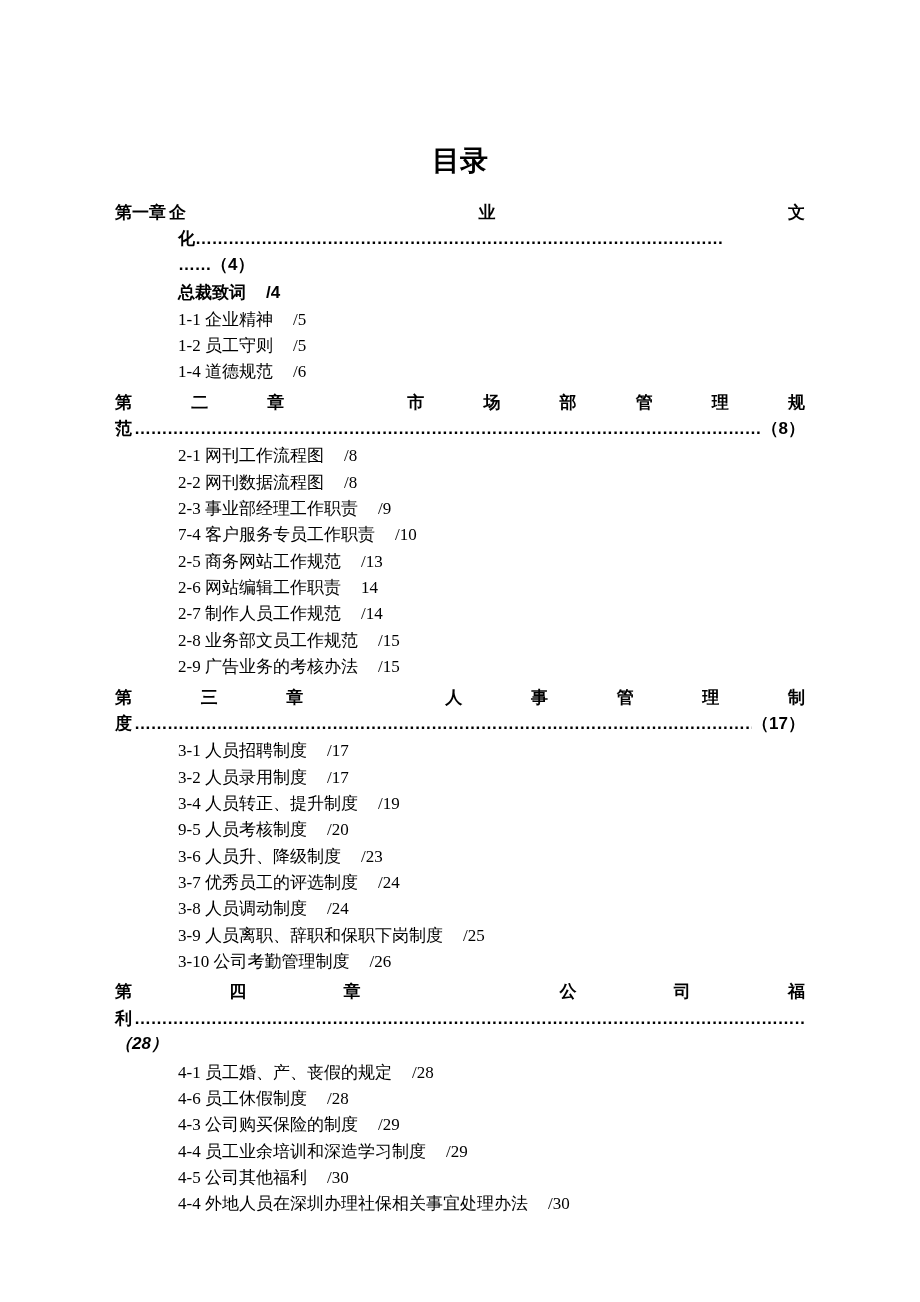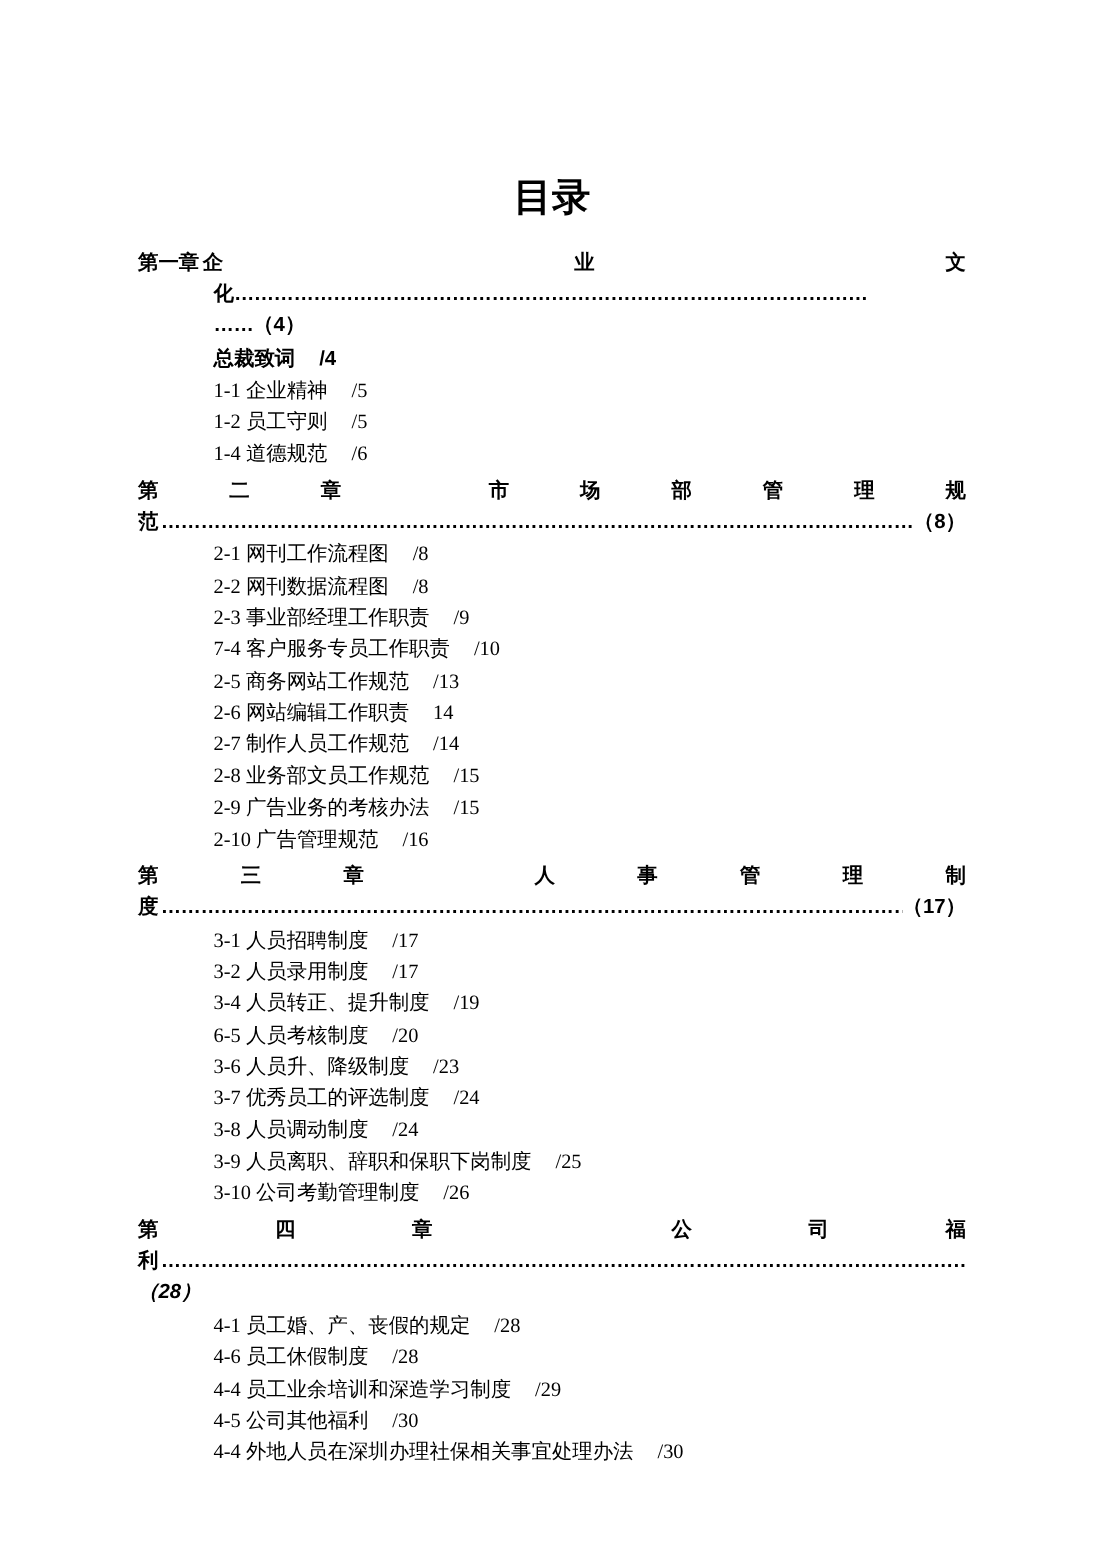--- a/index.html
+++ b/index.html
@@ -8,21 +8,21 @@
       min-height: 1302px;
       background: #fff;
       font-family: "SimSun", "宋体", serif;
       font-size: 17px;
       color: #000;
       padding: 140px 115px 80px 115px;
       line-height: 1.5;
     }
     .title {
       text-align: center;
-      font-size: 32px;
+      font-size: 28px;
       font-weight: bold;
       margin-bottom: 18px;
       font-family: "SimHei", "黑体", sans-serif;
     }
     .chapter-block {
       margin-bottom: 2px;
     }
     .dots {
       letter-spacing: -0.5px;
       font-weight: bold;
@@ -128,51 +128,51 @@
   <div class="sub-items" id="items-1">
       <div class="sub-item"><span class="label">2-1 网刊工作流程图</span><span class="page">/8</span></div>
       <div class="sub-item"><span class="label">2-2 网刊数据流程图</span><span class="page">/8</span></div>
       <div class="sub-item"><span class="label">2-3 事业部经理工作职责</span><span class="page">/9</span></div>
       <div class="sub-item"><span class="label">7-4 客户服务专员工作职责</span><span class="page">/10</span></div>
       <div class="sub-item"><span class="label">2-5 商务网站工作规范</span><span class="page">/13</span></div>
       <div class="sub-item"><span class="label">2-6 网站编辑工作职责</span><span class="page">14</span></div>
       <div class="sub-item"><span class="label">2-7 制作人员工作规范</span><span class="page">/14</span></div>
       <div class="sub-item"><span class="label">2-8 业务部文员工作规范</span><span class="page">/15</span></div>
       <div class="sub-item"><span class="label">2-9 广告业务的考核办法</span><span class="page">/15</span></div>
-      <div class="sub-item"><span class="label">2-10 广告管理规范</span><span class="page">/16</span></div>
     </div>
 </div>
 
 <div class="chapter-block">
   <div class="ch4-line1">第三章 人事管理制</div>
   <div class="ch-head-single">
     <span>度</span>
     <span class="dots-fill">…………………………………………………………………………………………………………………………</span>
     <span class="pg">（17）</span>
   </div>
   <div class="sub-items" id="items-2">
       <div class="sub-item"><span class="label">3-1 人员招聘制度</span><span class="page">/17</span></div>
       <div class="sub-item"><span class="label">3-2 人员录用制度</span><span class="page">/17</span></div>
       <div class="sub-item"><span class="label">3-4 人员转正、提升制度</span><span class="page">/19</span></div>
-      <div class="sub-item"><span class="label">6-5 人员考核制度</span><span class="page">/20</span></div>
+      <div class="sub-item"><span class="label">9-5 人员考核制度</span><span class="page">/20</span></div>
       <div class="sub-item"><span class="label">3-6 人员升、降级制度</span><span class="page">/23</span></div>
       <div class="sub-item"><span class="label">3-7 优秀员工的评选制度</span><span class="page">/24</span></div>
       <div class="sub-item"><span class="label">3-8 人员调动制度</span><span class="page">/24</span></div>
       <div class="sub-item"><span class="label">3-9 人员离职、辞职和保职下岗制度</span><span class="page">/25</span></div>
       <div class="sub-item"><span class="label">3-10 公司考勤管理制度</span><span class="page">/26</span></div>
     </div>
 </div>
 
 <div class="chapter-block">
   <div class="ch4-line1">第四章 公司福</div>
   <div class="ch-head-single">
     <span>利</span>
     <span class="dots-fill">…………………………………………………………………………………………………………………………</span>
   </div>
   <div class="ch4-page">（28）</div>
   <div class="sub-items" id="items-3">
       <div class="sub-item"><span class="label">4-1 员工婚、产、丧假的规定</span><span class="page">/28</span></div>
       <div class="sub-item"><span class="label">4-6 员工休假制度</span><span class="page">/28</span></div>
+      <div class="sub-item"><span class="label">4-3 公司购买保险的制度</span><span class="page">/29</span></div>
       <div class="sub-item"><span class="label">4-4 员工业余培训和深造学习制度</span><span class="page">/29</span></div>
       <div class="sub-item"><span class="label">4-5 公司其他福利</span><span class="page">/30</span></div>
       <div class="sub-item"><span class="label">4-4 外地人员在深圳办理社保相关事宜处理办法</span><span class="page">/30</span></div>
     </div>
 </div>
 
 </body></html>

